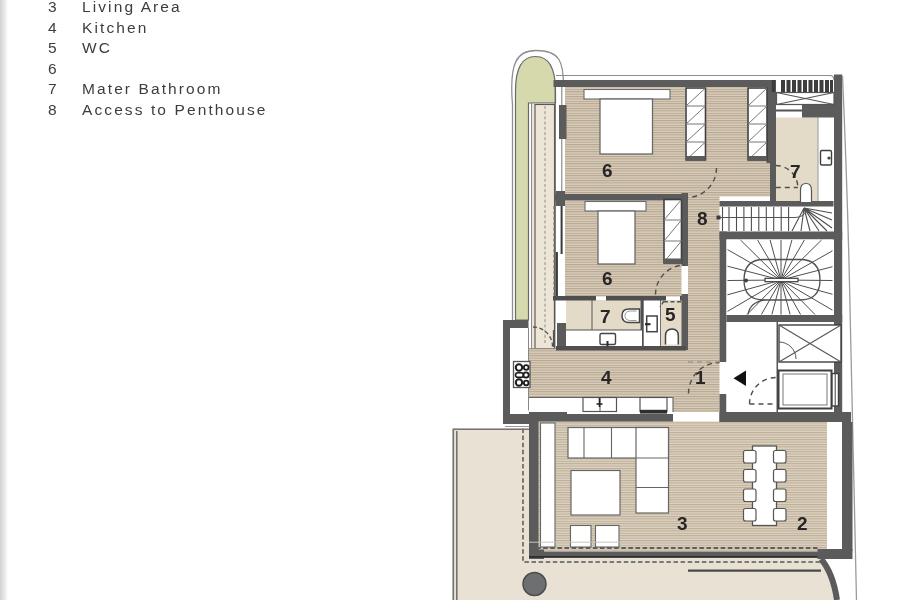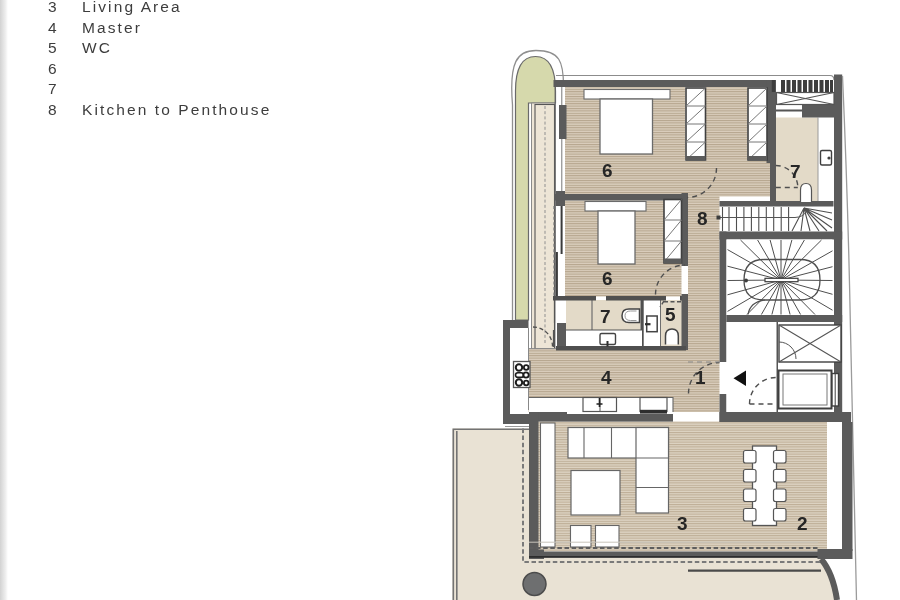--- a/index.html
+++ b/index.html
@@ -14,35 +14,36 @@
 
 <div style="position:absolute;left:0;top:0;width:8px;height:600px;background:linear-gradient(90deg,#d2d2d2,#efefef 70%,#fff);"></div>
 
 <div id="legend">
 <div class="row">
       <span class="n">3</span>
       <span>Living Area</span>
     </div>
 <div class="row">
       <span class="n">4</span>
-      <span>Master</span>
+      <span>Kitchen</span>
     </div>
 <div class="row">
       <span class="n">5</span>
       <span>WC</span>
     </div>
 <div class="row">
       <span class="n">6</span>
     </div>
 <div class="row">
       <span class="n">7</span>
+      <span>Mater Bathroom</span>
     </div>
 <div class="row">
       <span class="n">8</span>
-      <span>Kitchen to Penthouse</span>
+      <span>Access to Penthouse</span>
     </div>
 </div>
 <svg width="900" height="600" viewBox="0 0 900 600">
 <defs>
 <pattern id="hatch" width="4" height="2.4" patternUnits="userSpaceOnUse">
   <rect width="4" height="2.4" fill="#dacebd"></rect>
   <rect width="4" height="1.05" fill="#b5a58d"></rect>
 </pattern>
 <pattern id="hatchT" width="4" height="2.4" patternUnits="userSpaceOnUse">
   <rect width="4" height="2.4" fill="#ddd3c3"></rect>

